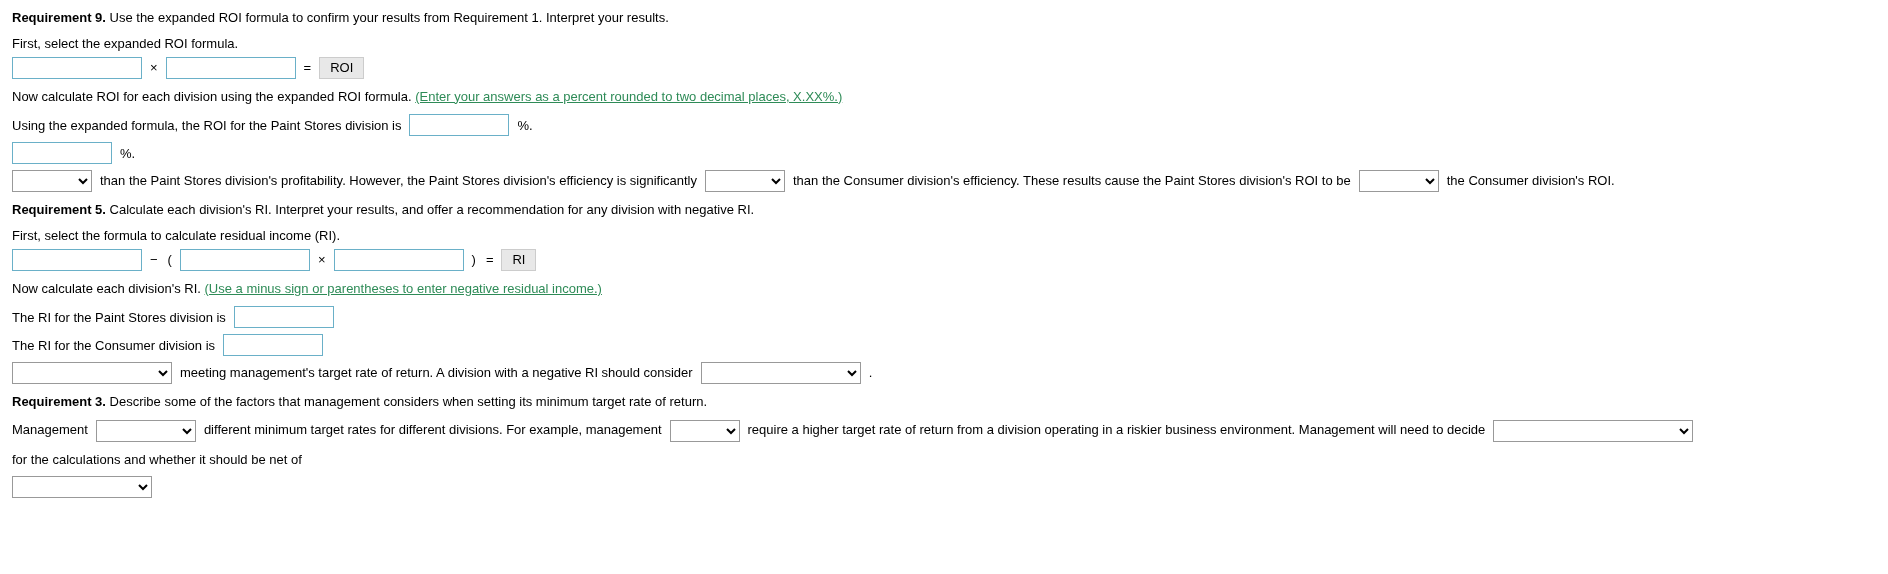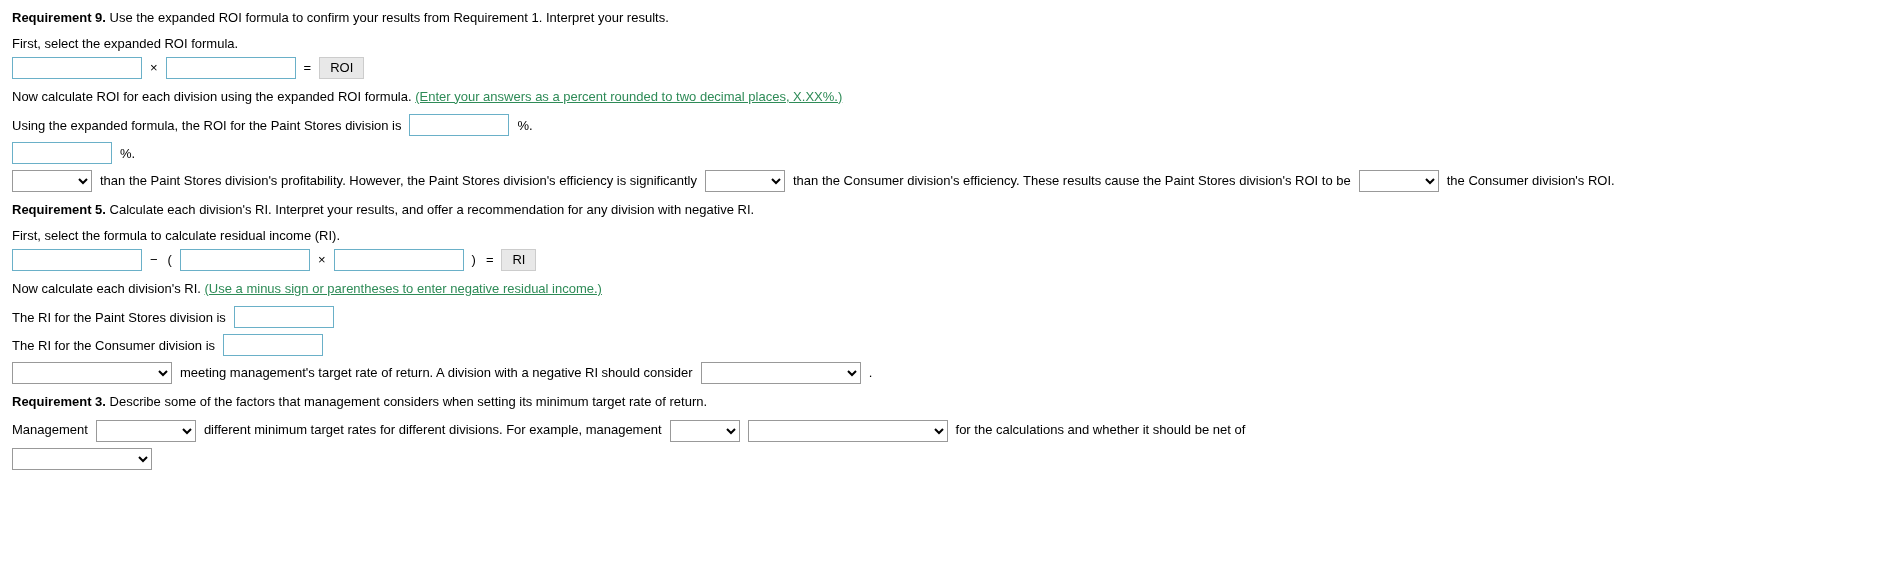--- a/index.html
+++ b/index.html
@@ -182,20 +182,21 @@
     <option value="should set">should set</option>
     <option value="cannot set">cannot set</option>
   </select>
   <span>different minimum target rates for different divisions. For example, management</span>
   <select style="width:70px;">
     <option value=""></option>
     <option value="could">could</option>
     <option value="may">may</option>
     <option value="should">should</option>
   </select>
+  <span>require a higher target rate of return from a division operating in a riskier business environment. Management will need to decide</span>
   <select style="width:200px;">
     <option value=""></option>
     <option value="asset base">which asset base to use</option>
     <option value="income measure">which income measure to use</option>
     <option value="rate">which rate to apply</option>
   </select>
   <span>for the calculations and whether it should be net of</span>
 </div>
 
 <div class="row" style="margin-top:2px; flex-wrap:wrap; line-height:1.6;">

